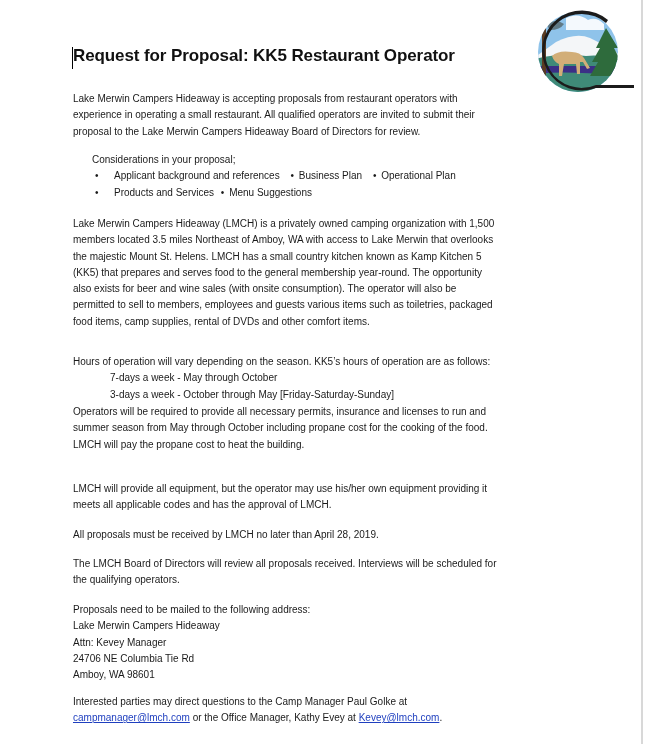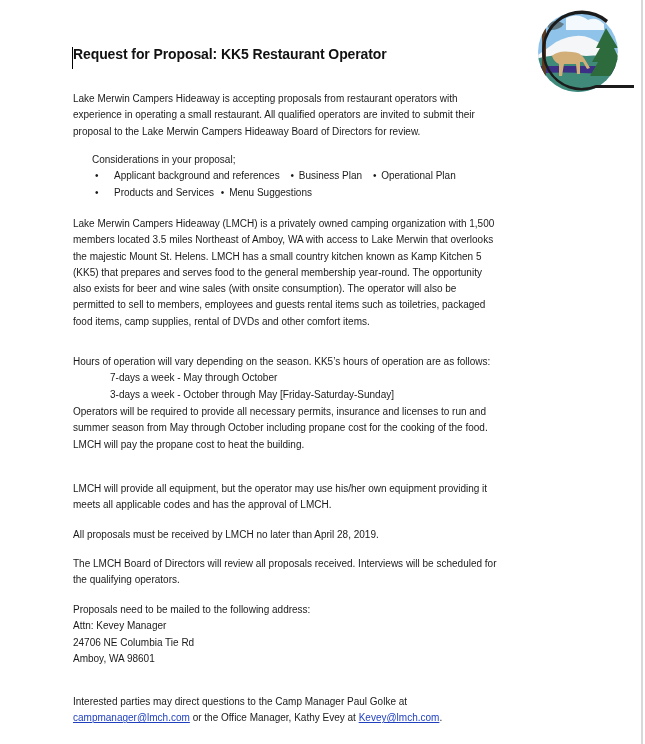--- a/index.html
+++ b/index.html
@@ -42,21 +42,21 @@
       left: 72px;
       top: 47px;
       width: 1px;
       height: 22px;
       background: #000;
     }
     .title {
       position: absolute;
       left: 73px;
       top: 46px;
-      font-size: 14px;
+      font-size: 17px;
       font-weight: bold;
       color: #111;
       letter-spacing: -0.1px;
       white-space: nowrap;
     }
     .block {
       position: absolute;
       left: 73px;
       font-size: 10px;
       line-height: 16.3px;
@@ -138,21 +138,21 @@
       <span>Menu Suggestions</span>
     </span>
   </div>
 
   <div class="block" style="top:216px;">
     <span class="line">Lake Merwin Campers Hideaway (LMCH) is a privately owned camping organization with 1,500</span>
     <span class="line">members located 3.5 miles Northeast of Amboy, WA with access to Lake Merwin that overlooks</span>
     <span class="line">the majestic Mount St. Helens.  LMCH has a small country kitchen known as Kamp Kitchen 5</span>
     <span class="line">(KK5) that prepares and serves food to the general membership year-round.  The opportunity</span>
     <span class="line">also exists for beer and wine sales (with onsite consumption). The operator will also be</span>
-    <span class="line">permitted to sell to members, employees and guests rental items such as toiletries, packaged</span>
+    <span class="line">permitted to sell to members, employees and guests various items such as toiletries, packaged</span>
     <span class="line">food items, camp supplies, rental of DVDs and other comfort items.</span>
   </div>
 
   <div class="block" style="top:342px;margin-top:12px;">
     <span class="line">Hours of operation will vary depending on the season.   KK5’s hours of operation are as follows:</span>
     <span class="line indent">7-days a week - May through October</span>
     <span class="line indent">3-days a week - October through May [Friday-Saturday-Sunday]</span>
   </div>
 
   <div class="block" style="top:404px;">
@@ -170,20 +170,21 @@
     <span class="line">All proposals must be received by LMCH no later than April 28, 2019.</span>
   </div>
 
   <div class="block" style="top:556px;">
     <span class="line">The LMCH Board of Directors will review all proposals received. Interviews will be scheduled for</span>
     <span class="line">the qualifying operators.</span>
   </div>
 
   <div class="block" style="top:602px;">
     <span class="line">Proposals need to be mailed to the following address:</span>
+    <span class="line">Lake Merwin Campers Hideaway</span>
     <span class="line">Attn:  Kevey Manager</span>
     <span class="line">24706 NE Columbia Tie Rd</span>
     <span class="line">Amboy, WA  98601</span>
   </div>
 
   <div class="block" style="top:694px;">
     <span class="line">Interested parties may direct questions to the Camp Manager Paul Golke at</span>
     <span class="line">
       <a class="link" href="#">campmanager@lmch.com</a><span style="white-space:pre;"> or the Office Manager, Kathy Evey at </span><a class="link" href="#">Kevey@lmch.com</a><span>.</span>
     </span>

